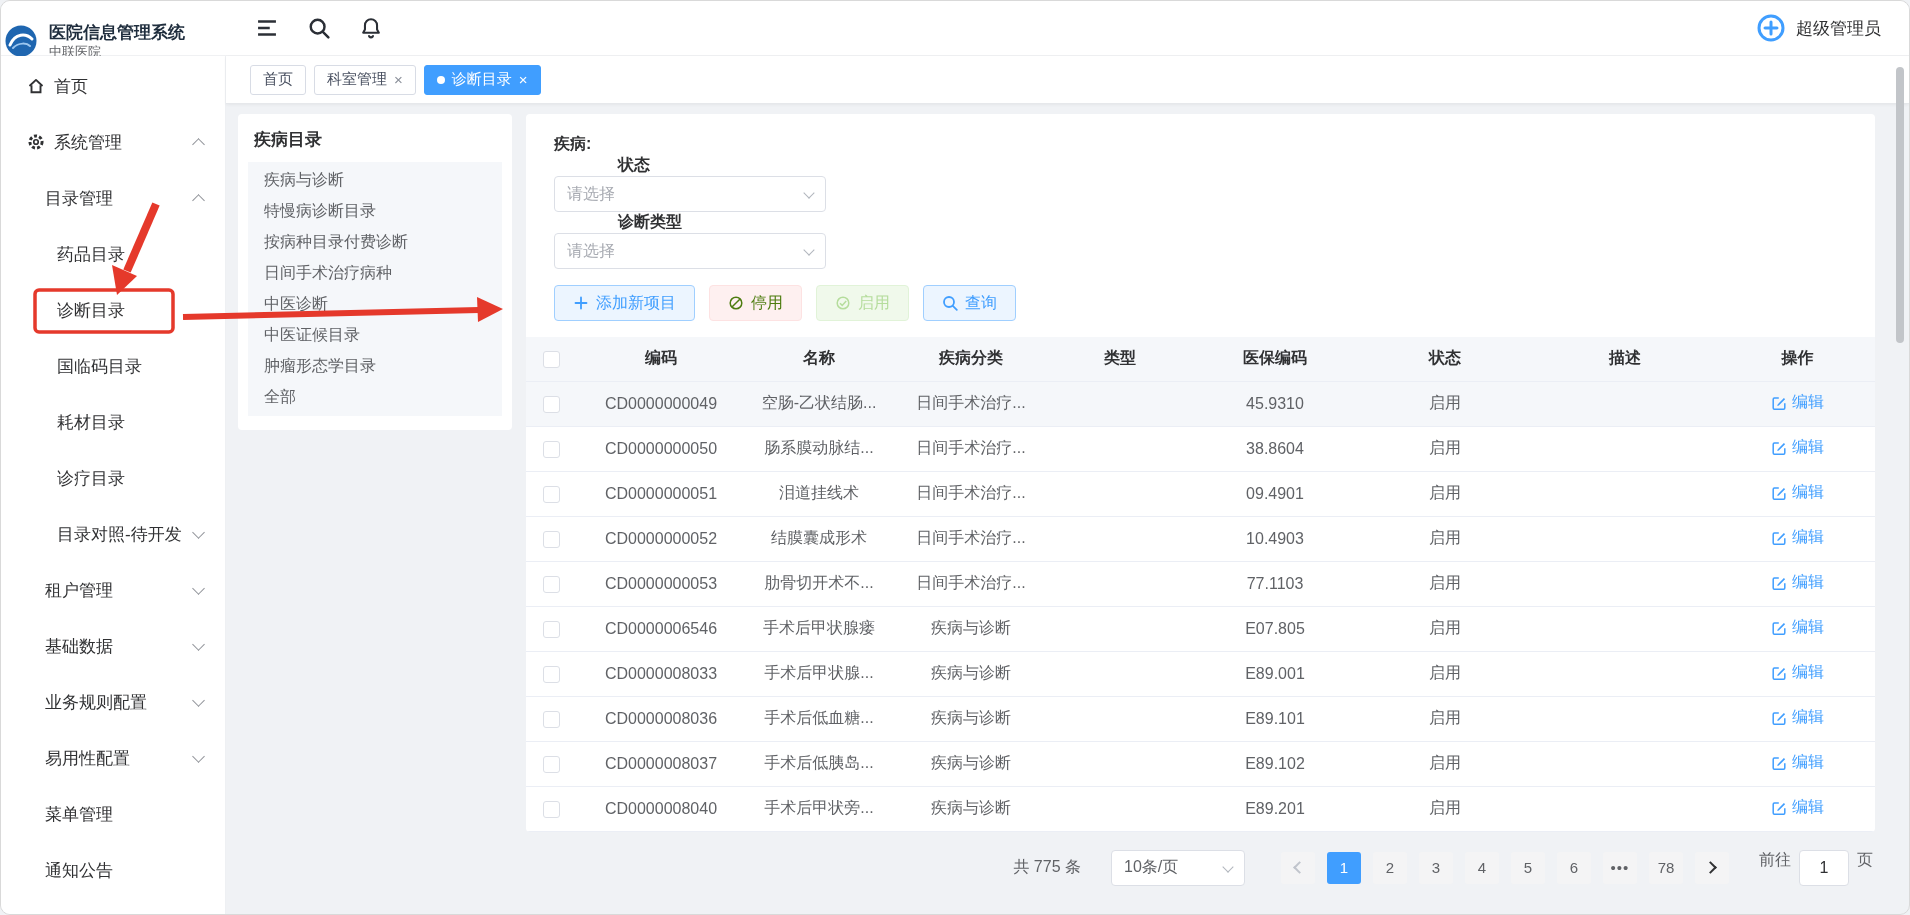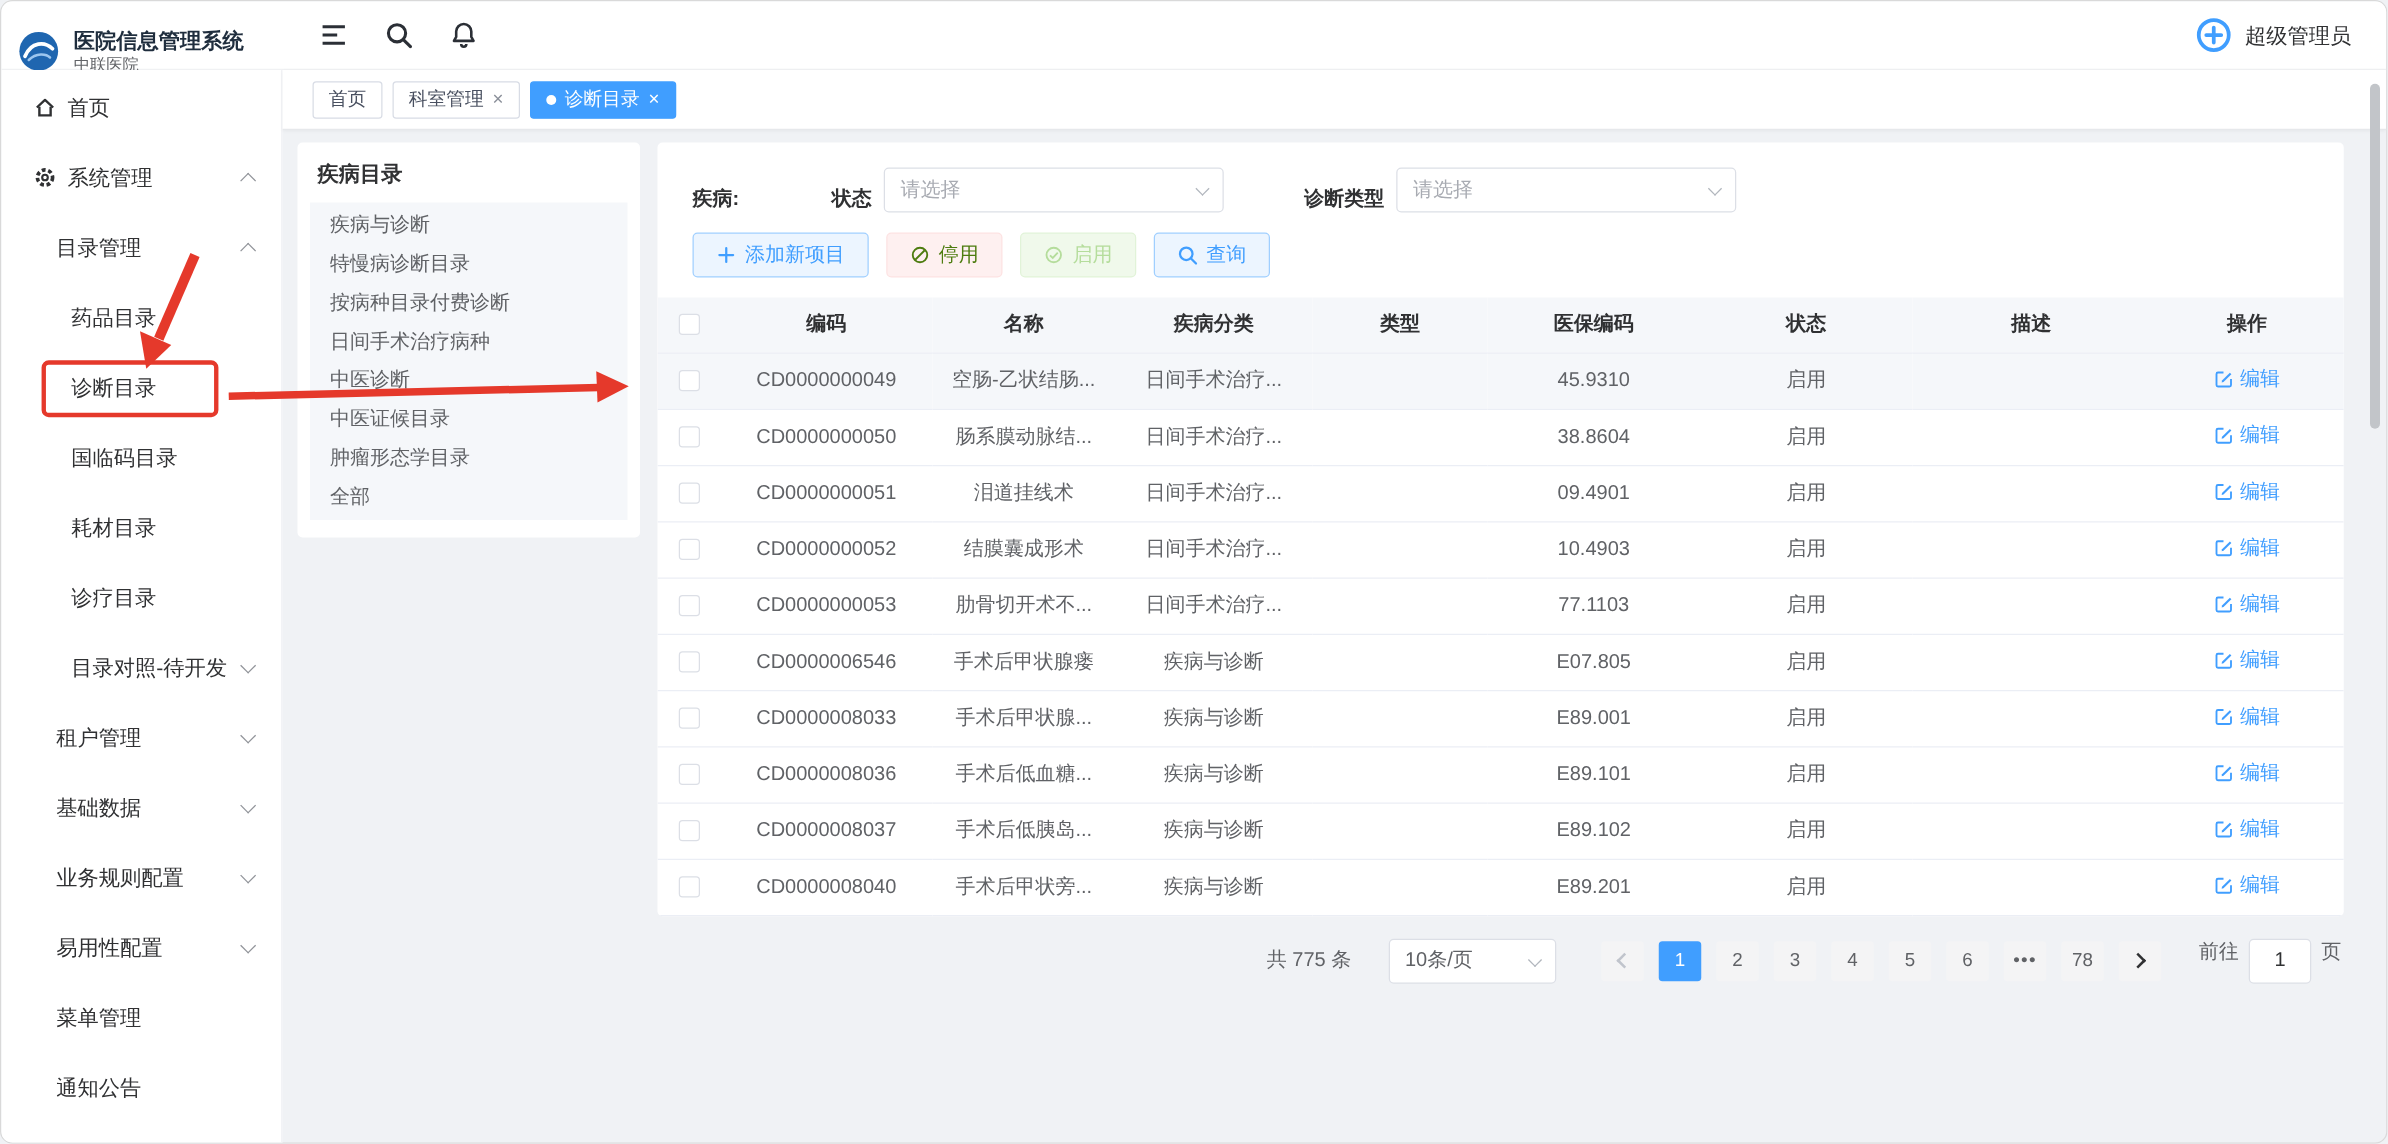--- a/index.html
+++ b/index.html
@@ -2,21 +2,21 @@
 <html><head>
 <meta charset="utf-8">
 <style>
   * { margin:0; padding:0; box-sizing:border-box; }
   html,body { width:1910px; height:915px; overflow:hidden; }
   body { font-family:"Liberation Sans","DejaVu Sans",sans-serif; background:#f0f2f5; color:#303133; }
   .page { position:relative; width:1910px; height:915px; background:#f0f2f5; border:1px solid #d9d9d9; border-radius:10px; overflow:hidden; }
 
   
   .topbar { height:55px; background:#fff; display:flex; align-items:center; border-bottom:1px solid #f0f1f3; padding-right:28px; }
-  .brand { width:225px; flex:none; display:flex; align-items:center; gap:8px; padding-left:10px;margin-top:28px; }
+  .brand { width:225px; flex:none; display:flex; align-items:center; gap:8px; padding-left:0;margin-top:28px; }
   .brand-title { font-size:17px; font-weight:bold; color:#1f2d3d; line-height:1.2; }
   .brand-sub { font-size:13px; color:#606266; line-height:1.3; }
   .tb-icons { display:flex; align-items:center; gap:30px; margin-left:30px; }
   .tb-icon { width:22px; height:22px; color:#2b2f36; cursor:pointer; display:inline-flex; }
   .tb-icon svg { width:22px; height:22px; }
   .topbar-right { margin-left:auto; display:flex; align-items:center; gap:10px; }
   .user-icon { width:30px; height:30px; color:#409eff; display:inline-flex; }
   .user-icon svg { width:30px; height:30px; }
   .user-name { font-size:17px; color:#303133; }
 
@@ -47,21 +47,21 @@
   .content { display:flex; align-items:flex-start; gap:14px; padding:10px 34px 0 12px; }
 
   .disease-card { width:274px; flex:none; background:#fff; border-radius:4px; padding:12px 0 14px; }
   .disease-title { font-size:17px; font-weight:bold; color:#303133; padding:2px 16px 11px; }
   .disease-list { margin:0 10px; background:#f5f7fa; padding:3px 0; }
   .disease-item { font-size:16px; color:#606266; padding:5px 16px; cursor:pointer; white-space:nowrap; }
 
   .right-col { flex:1; display:flex; flex-direction:column; }
   .main-card { background:#fff; border-radius:4px; padding-top:14px; overflow:hidden; }
 
-  .filters { display:flex; align-items:flex-end; padding:6px 20px 14px 28px; }
+  .filters { display:flex; align-items:flex-start; padding:6px 20px 14px 28px;flex-direction:column; }
   .f-label { font-size:16px; font-weight:bold; color:#303133; margin-right:10px; white-space:nowrap; }
   .f-input { width:272px; height:36px; border:1.5px solid #409eff; border-radius:4px; padding:0 12px; font-size:16px; color:#303133; outline:none; font-family:inherit; }
   .f-input::placeholder { color:#a8abb2; }
   .f-select { width:272px; height:36px; border:1px solid #dcdfe6; border-radius:4px; background:#fff; display:flex; align-items:center; padding:0 30px 0 12px; font-size:16px; color:#a8abb2; position:relative; cursor:pointer; }
   .sel-chev { position:absolute; right:12px; top:12px; width:8px; height:8px; border-right:1.5px solid #b1b6bd; border-bottom:1.5px solid #b1b6bd; transform:rotate(45deg); }
   .gap-lg { margin-left:64px; }
 
   .toolbar { display:flex; align-items:center; gap:14px; padding:2px 20px 16px 28px; }
   .btn { height:36px; display:inline-flex; align-items:center; gap:7px; padding:0 18px; border-radius:4px; font-size:16px; cursor:pointer; border:1px solid transparent; background:#fff; font-family:inherit; }
   .btn svg { width:16px; height:16px; }

